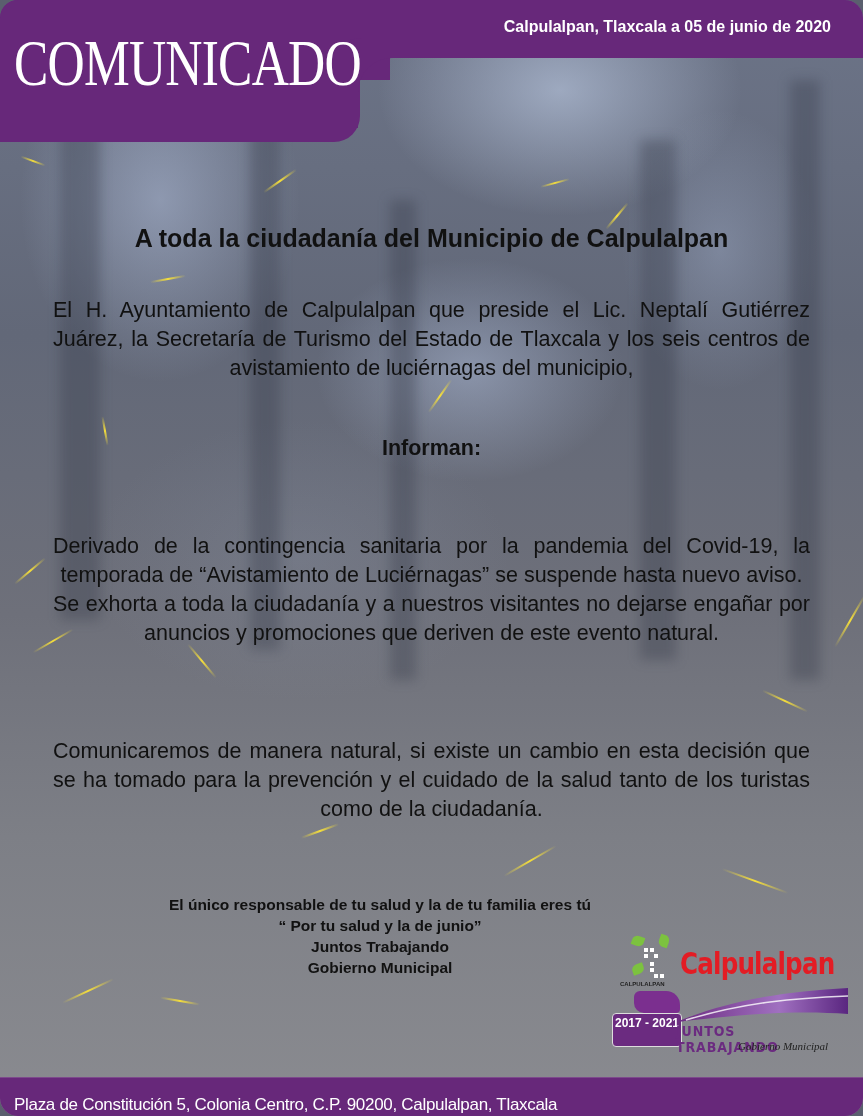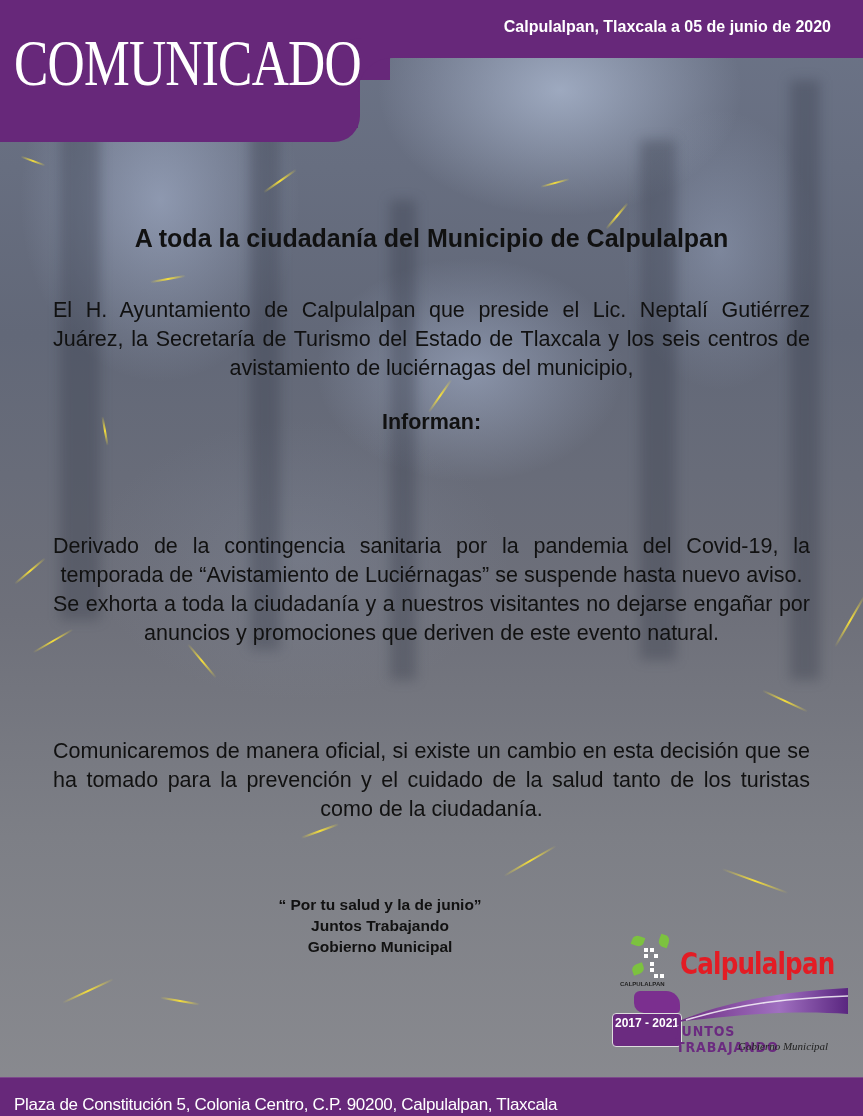--- a/index.html
+++ b/index.html
@@ -7,20 +7,21 @@
   body { position:relative; font-family:"Liberation Sans", sans-serif; }
 
   .page { position:absolute; left:0; top:0; width:863px; height:1116px; overflow:hidden;
     background:
       radial-gradient(ellipse 260px 180px at 560px 90px, rgba(200,215,240,0.55), transparent 70%),
       radial-gradient(ellipse 200px 260px at 160px 200px, rgba(190,205,235,0.45), transparent 70%),
       radial-gradient(ellipse 220px 160px at 470px 370px, rgba(185,200,230,0.45), transparent 70%),
       radial-gradient(ellipse 140px 200px at 720px 250px, rgba(170,185,215,0.35), transparent 70%),
       radial-gradient(ellipse 300px 200px at 300px 560px, rgba(140,150,170,0.25), transparent 70%),
       linear-gradient(180deg, #6c7488 0%, #626878 30%, #6e707a 55%, #7d7f86 75%, #8a8b90 100%);
+    border-radius: 18px;
   }
   .tree { position:absolute; background:rgba(55,60,75,0.35); filter:blur(6px); }
 
   .firefly { position:absolute; height:2px; background:linear-gradient(90deg, rgba(255,230,60,0), #f5de3b, rgba(255,230,60,0)); border-radius:2px; }
 
   
   .hdr-band { position:absolute; left:0; top:0; width:863px; height:58px; background:#67287a; }
   .hdr-tab { position:absolute; left:0; top:0; width:360px; height:142px; background:#67287a;
     border-bottom-right-radius:26px; }
   .hdr-curve { position:absolute; left:330px; top:40px; width:60px; height:40px; background:#67287a; }
@@ -30,21 +31,21 @@
     color:#fff; letter-spacing:-1px; transform:scaleX(0.78); transform-origin:left top; line-height:1; }
   .date { position:absolute; right:32px; top:18px; color:#fff; font-weight:bold; font-size:16px; }
 
   
   .heading { position:absolute; left:0; width:863px; top:224px; text-align:center; font-weight:bold;
     font-size:25px; color:#111; }
   .para { position:absolute; left:53px; width:757px; font-weight:normal; font-size:21.5px; line-height:29px;
     color:#111; text-align:justify; text-align-last:center; }
   .center-line { position:absolute; left:0; width:863px; text-align:center; font-weight:bold; font-size:21.5px; color:#111; }
   .p1 { top:296px; }
-  .informan { top:410px; }
+  .informan { top:436px; }
   .p2 { top:500px;margin-top:32px; }
   .p3 { top:737px; }
 
   .closing { position:absolute; left:130px; width:500px; top:894px; text-align:center; font-weight:bold;
     font-size:15.5px; line-height:21px; color:#111; }
 
   
   .logo { position:absolute; left:612px; top:930px; width:240px; height:130px; }
   .emblem { position:absolute; left:20px; top:6px; width:42px; height:50px; }
   .leaf { position:absolute; width:12px; height:10px; background:#7cc23f; border-radius:50% 0 50% 0; }
@@ -100,23 +101,24 @@
   <div class="title">COMUNICADO</div>
   <div class="date">Calpulalpan, Tlaxcala a 05 de junio de 2020</div>
 
   <div class="heading">A toda la ciudadanía del Municipio de Calpulalpan</div>
   <div class="para p1">El H. Ayuntamiento de Calpulalpan que preside el Lic. Neptalí Gutiérrez Juárez, la Secretaría de Turismo del Estado de Tlaxcala y los seis centros de avistamiento de luciérnagas del municipio,</div>
   <div class="center-line informan">Informan:</div>
   <div class="para p2">
     <div>Derivado de la contingencia sanitaria por la pandemia del Covid-19, la temporada de “Avistamiento de Luciérnagas” se suspende hasta nuevo aviso.</div>
     <div>Se exhorta a toda la ciudadanía y a nuestros visitantes no dejarse engañar por anuncios y promociones que deriven de este evento natural.</div>
   </div>
-  <div class="para p3">Comunicaremos de manera oficial, si existe un cambio en esta decisión que se ha tomado para la prevención y el cuidado de la salud tanto de los turistas como de la ciudadanía.</div>
+  <div class="para p3">Comunicaremos de manera natural, si existe un cambio en esta decisión que se ha tomado para la prevención y el cuidado de la salud tanto de los turistas como de la ciudadanía.</div>
 
   <div class="closing">
+    <div>El único responsable de tu salud y la de tu familia eres tú</div>
     <div>“ Por tu salud y la de junio”</div>
     <div>Juntos Trabajando</div>
     <div>Gobierno Municipal</div>
   </div>
 
   <div class="logo">
     <div class="emblem">
       <div class="leaf" style="left:0;top:0;transform:rotate(20deg);"></div>
       <div class="leaf" style="left:26px;top:0;transform:rotate(-70deg);"></div>
       <div class="leaf" style="left:0;top:28px;transform:rotate(-20deg);"></div>

